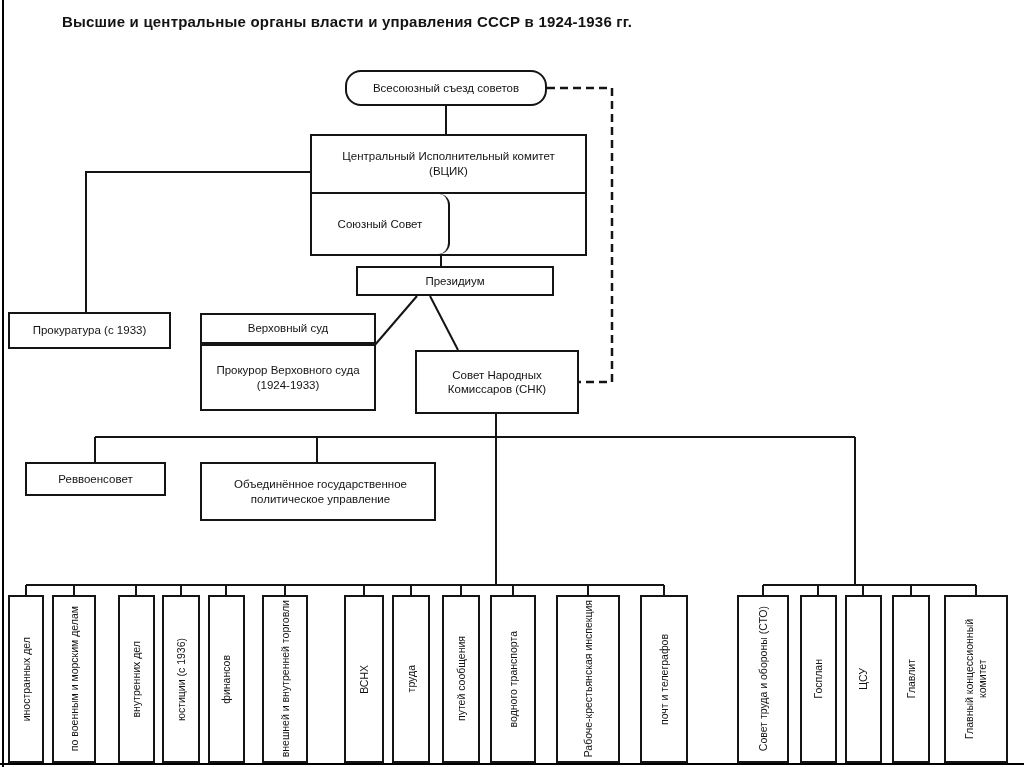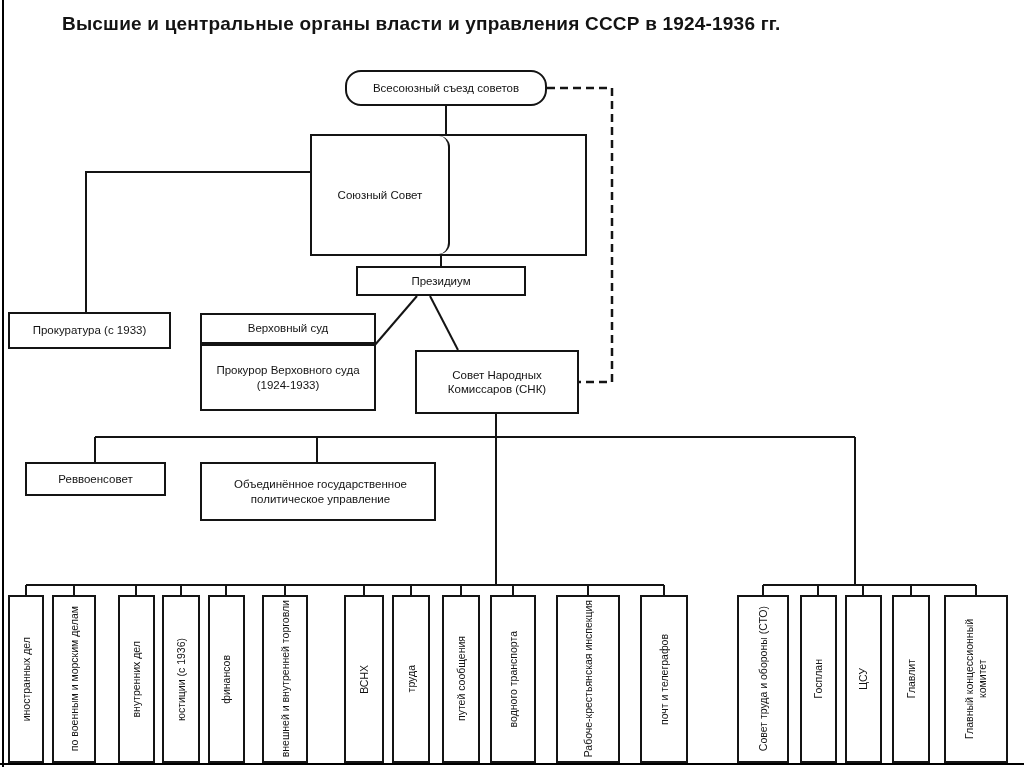--- a/index.html
+++ b/index.html
@@ -12,21 +12,21 @@
     overflow:hidden;
   }
   .edge-left {
     position:absolute; left:2px; top:0; width:2px; height:767px; background:#000;
   }
   .edge-bottom {
     position:absolute; left:0; top:763px; width:1024px; height:2px; background:#000;
   }
   .title {
     position:absolute; left:62px; top:13px;
-    font-size:19px; font-weight:700; letter-spacing:0.2px;
+    font-size:15px; font-weight:700; letter-spacing:0.2px;
   }
   svg.lines { position:absolute; left:0; top:0; }
   .box {
     position:absolute;
     border:2px solid #141414;
     background:#fff;
     display:flex; align-items:center; justify-content:center;
     text-align:center;
     font-size:11.5px; line-height:1.25;
     padding:2px 4px;
@@ -115,26 +115,29 @@
   <line x1="763" y1="585" x2="763" y2="597"></line>
   <line x1="818" y1="585" x2="818" y2="597"></line>
   <line x1="863" y1="585" x2="863" y2="597"></line>
   <line x1="911" y1="585" x2="911" y2="597"></line>
   <line x1="976" y1="585" x2="976" y2="597"></line>
 </svg>
 
 <div class="box" style="left:345px; top:70px; width:202px; height:36px;border-radius:16px;">Всесоюзный съезд советов</div>
 
 <div class="cik">
+  <div class="cik-top">
+    <span>Центральный Исполнительный комитет (ВЦИК)</span>
+  </div>
   <div class="cik-bottom">
     <div class="cik-cell left">Союзный Совет</div>
   </div>
 </div>
 
-<div class="box" style="left:356px; top:266px; width:170px; height:30px;">Президиум</div>
+<div class="box" style="left:356px; top:266px; width:198px; height:30px;">Президиум</div>
 
 <div class="box" style="left:8px; top:312px; width:163px; height:37px;">Прокуратура (с 1933)</div>
 
 <div class="box" style="left:200px; top:313px; width:176px; height:31px;">Верховный суд</div>
 
 <div class="box" style="left:200px; top:344px; width:176px; height:67px;text-align:center;">Прокурор Верховного суда (1924-1933)</div>
 
 <div class="box" style="left:415px; top:350px; width:164px; height:64px;">Совет Народных Комиссаров (СНК)</div>
 
 <div class="box" style="left:25px; top:462px; width:141px; height:34px;">Реввоенсовет</div>

